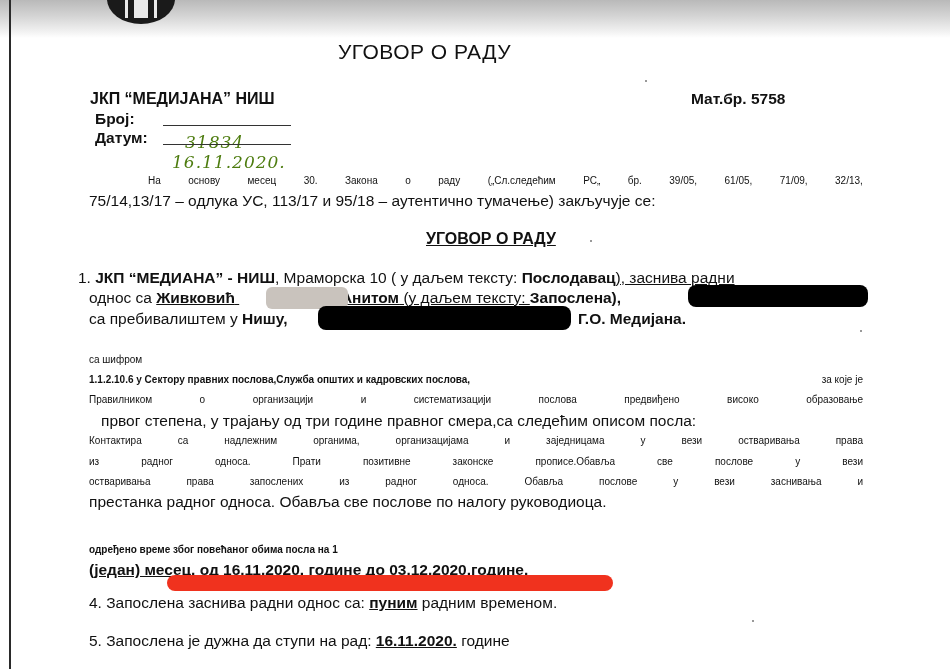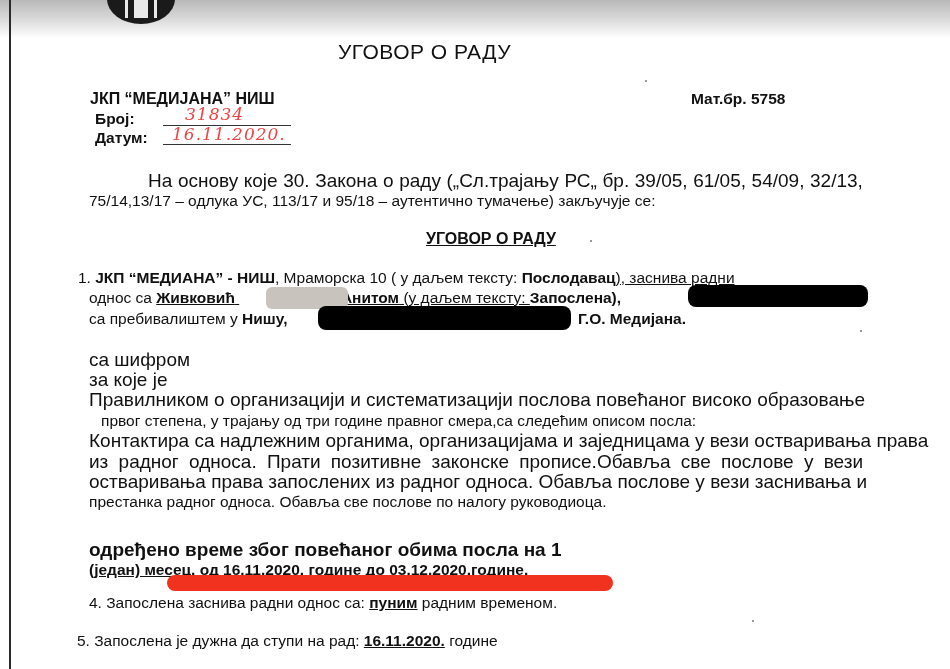--- a/index.html
+++ b/index.html
@@ -29,25 +29,26 @@
   }
   .logo .inner:before { left:3px; }
   .logo .inner:after { right:3px; }
   .t { position:absolute; white-space:nowrap; font-size:15.5px; line-height:20px; }
   .b { font-weight:bold; }
   .u { text-decoration:underline; }
   .title {
     position:absolute; left:338px; top:40px; font-size:21px; letter-spacing:0.5px; white-space:nowrap;
   }
   .hand {
-    font-family:"DejaVu Serif", serif; font-style:italic; font-size:17px; color:#ef4444;
+    font-family:"DejaVu Serif", serif; font-style:italic; font-size:17px; color:#4d7c0f;
     letter-spacing:1px;
+    margin-top:28px;
   }
   .handline { position:absolute; height:1px; background:#333; }
-  .just { position:absolute; left:89px; width:774px; font-size:19px; line-height:20.5px;
+  .just { position:absolute; left:89px; width:774px; font-size:10px; line-height:20.5px;
           text-align:justify; text-align-last:justify; white-space:nowrap; }
   .jl { display:flex; justify-content:space-between; }
   .redact-gray { position:absolute; background:#c9c3bd; border-radius:6px; filter:blur(0.6px); }
   .redact-black { position:absolute; background:#000; border-radius:8px; }
   .redline { position:absolute; background:#f0321e; border-radius:12px; filter:blur(0.5px); }
   .speck { position:absolute; width:2px; height:2px; background:#777; border-radius:50%; }
 </style>
 </head>
 <body>
 
@@ -68,31 +69,31 @@
 <div class="t hand" style="left:185px; top:104px;">31834</div>
 <div class="handline" style="left:163px; top:125px; width:128px;"></div>
 
 <div class="t b" style="left:95px; top:128px;text-align:center;">Датум:</div>
 <div class="t hand" style="left:172px; top:124px;">16.11.2020.</div>
 <div class="handline" style="left:163px; top:144px; width:128px;"></div>
 
 <div class="just jl" style="left:148px; top:171px; width:715px;">
   <span>На</span>
   <span>основу</span>
-  <span>које</span>
+  <span>месец</span>
   <span>30.</span>
   <span>Закона</span>
   <span>о</span>
   <span>раду</span>
-  <span>(„Сл.трајању</span>
+  <span>(„Сл.следећим</span>
   <span>РС„</span>
   <span>бр.</span>
   <span>39/05,</span>
   <span>61/05,</span>
-  <span>54/09,</span>
+  <span>71/09,</span>
   <span>32/13,</span>
 </div>
 <div class="t" style="left:89px; top:191px;">75/14,13/17 – одлука УС, 113/17 и 95/18 – аутентично тумачење) закључује се:</div>
 
 <div class="t b u" style="left:426px; top:229px; font-size:16px;">УГОВОР О РАДУ</div>
 
 <div class="t" style="left:78px; top:268px;">
   <span>1.</span>
   <span class="b">ЈКП “МЕДИАНА” - НИШ</span><span>, Мраморска 10 ( у даљем тексту: </span><span class="b">Послодавац</span><span class="u">), заснива радни</span>
 </div>
@@ -105,40 +106,41 @@
 <div class="t b" style="left:578px; top:309px;">Г.О. Медијана.</div>
 
 <div class="redact-gray" style="left:266px; top:287px; width:82px; height:22px;"></div>
 <div class="redact-black" style="left:688px; top:285px; width:180px; height:22px;"></div>
 <div class="redact-black" style="left:318px; top:306px; width:253px; height:24px;"></div>
 
 <div class="just jl" style="top:350px;">
   <span> са шифром</span>
 </div>
 <div class="just jl" style="top:370px;">
+  <span class="b">1.1.2.10.6 у Сектору правних послова,Служба општих и кадровских послова,</span>
   <span> за које је</span>
 </div>
-<div class="just" style="top:390px;">Правилником о организацији и систематизацији послова повећаног високо образовање</div>
+<div class="just" style="top:390px;">Правилником о организацији и систематизацији послова предвиђено високо образовање</div>
 <div class="t" style="left:89px; top:411px;margin-left:12px;">првог степена,  у трајању од три године правног смера,са следећим описом посла:</div>
 <div class="just" style="top:431px;">Контактира са надлежним органима, организацијама и заједницама у вези остваривања права</div>
 <div class="just" style="top:452px;">из радног односа. Прати позитивне законске прописе.Обавља све послове у вези</div>
 <div class="just" style="top:472px;">остваривања права запослених из радног односа. Обавља послове у вези заснивања и</div>
 <div class="t" style="left:89px; top:492px;">престанка радног односа. Обавља све послове по налогу руководиоца.</div>
 
 <div class="just jl" style="top:540px;">
   <span class="b">одређено време због повећаног обима посла на 1</span>
 </div>
 <div class="t b u" style="left:89px; top:560px;">(један) месец, од 16.11.2020. године до 03.12.2020.године.</div>
 <div class="redline" style="left:167px; top:575px; width:446px; height:16px;"></div>
 
 <div class="t" style="left:89px; top:593px;">
   <span>4. Запослена заснива радни однос са: </span><span class="b u">пуним</span><span> радним временом.</span>
 </div>
 
-<div class="t" style="left:77px; top:631px;">
+<div class="t" style="left:89px; top:631px;">
   <span>5. Запослена је дужна да ступи на рад: </span><span class="b u">16.11.2020.</span><span> године</span>
 </div>
 
 <div style="position:absolute; left:89px; top:663px; width:120px; height:6px; overflow:hidden;">
   
   
 </div>
 
 <div class="speck" style="left:590px; top:240px;"></div>
 <div class="speck" style="left:645px; top:80px;"></div>

